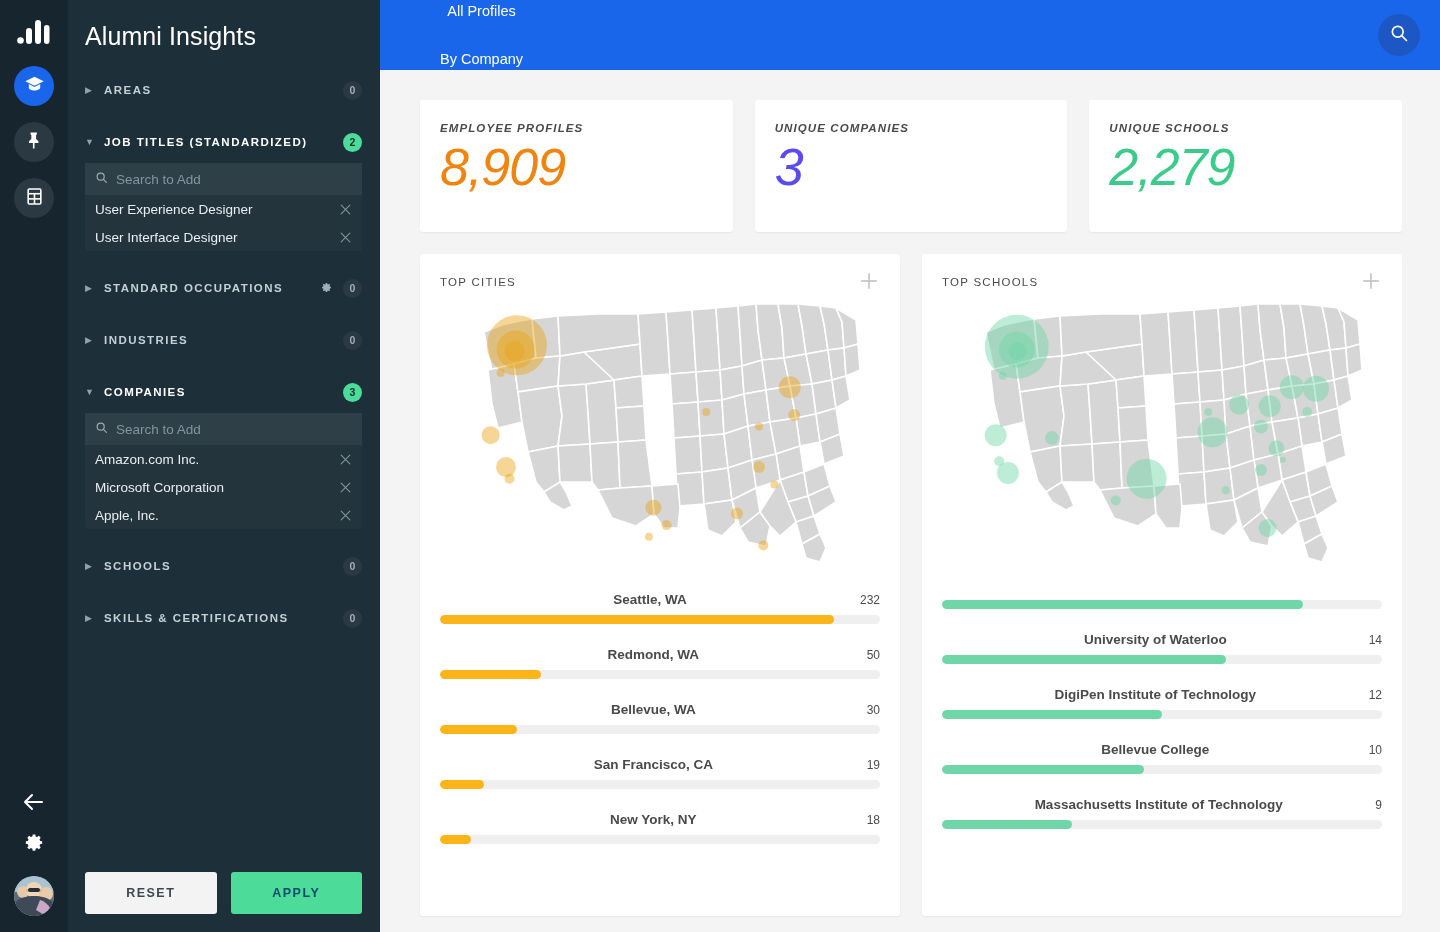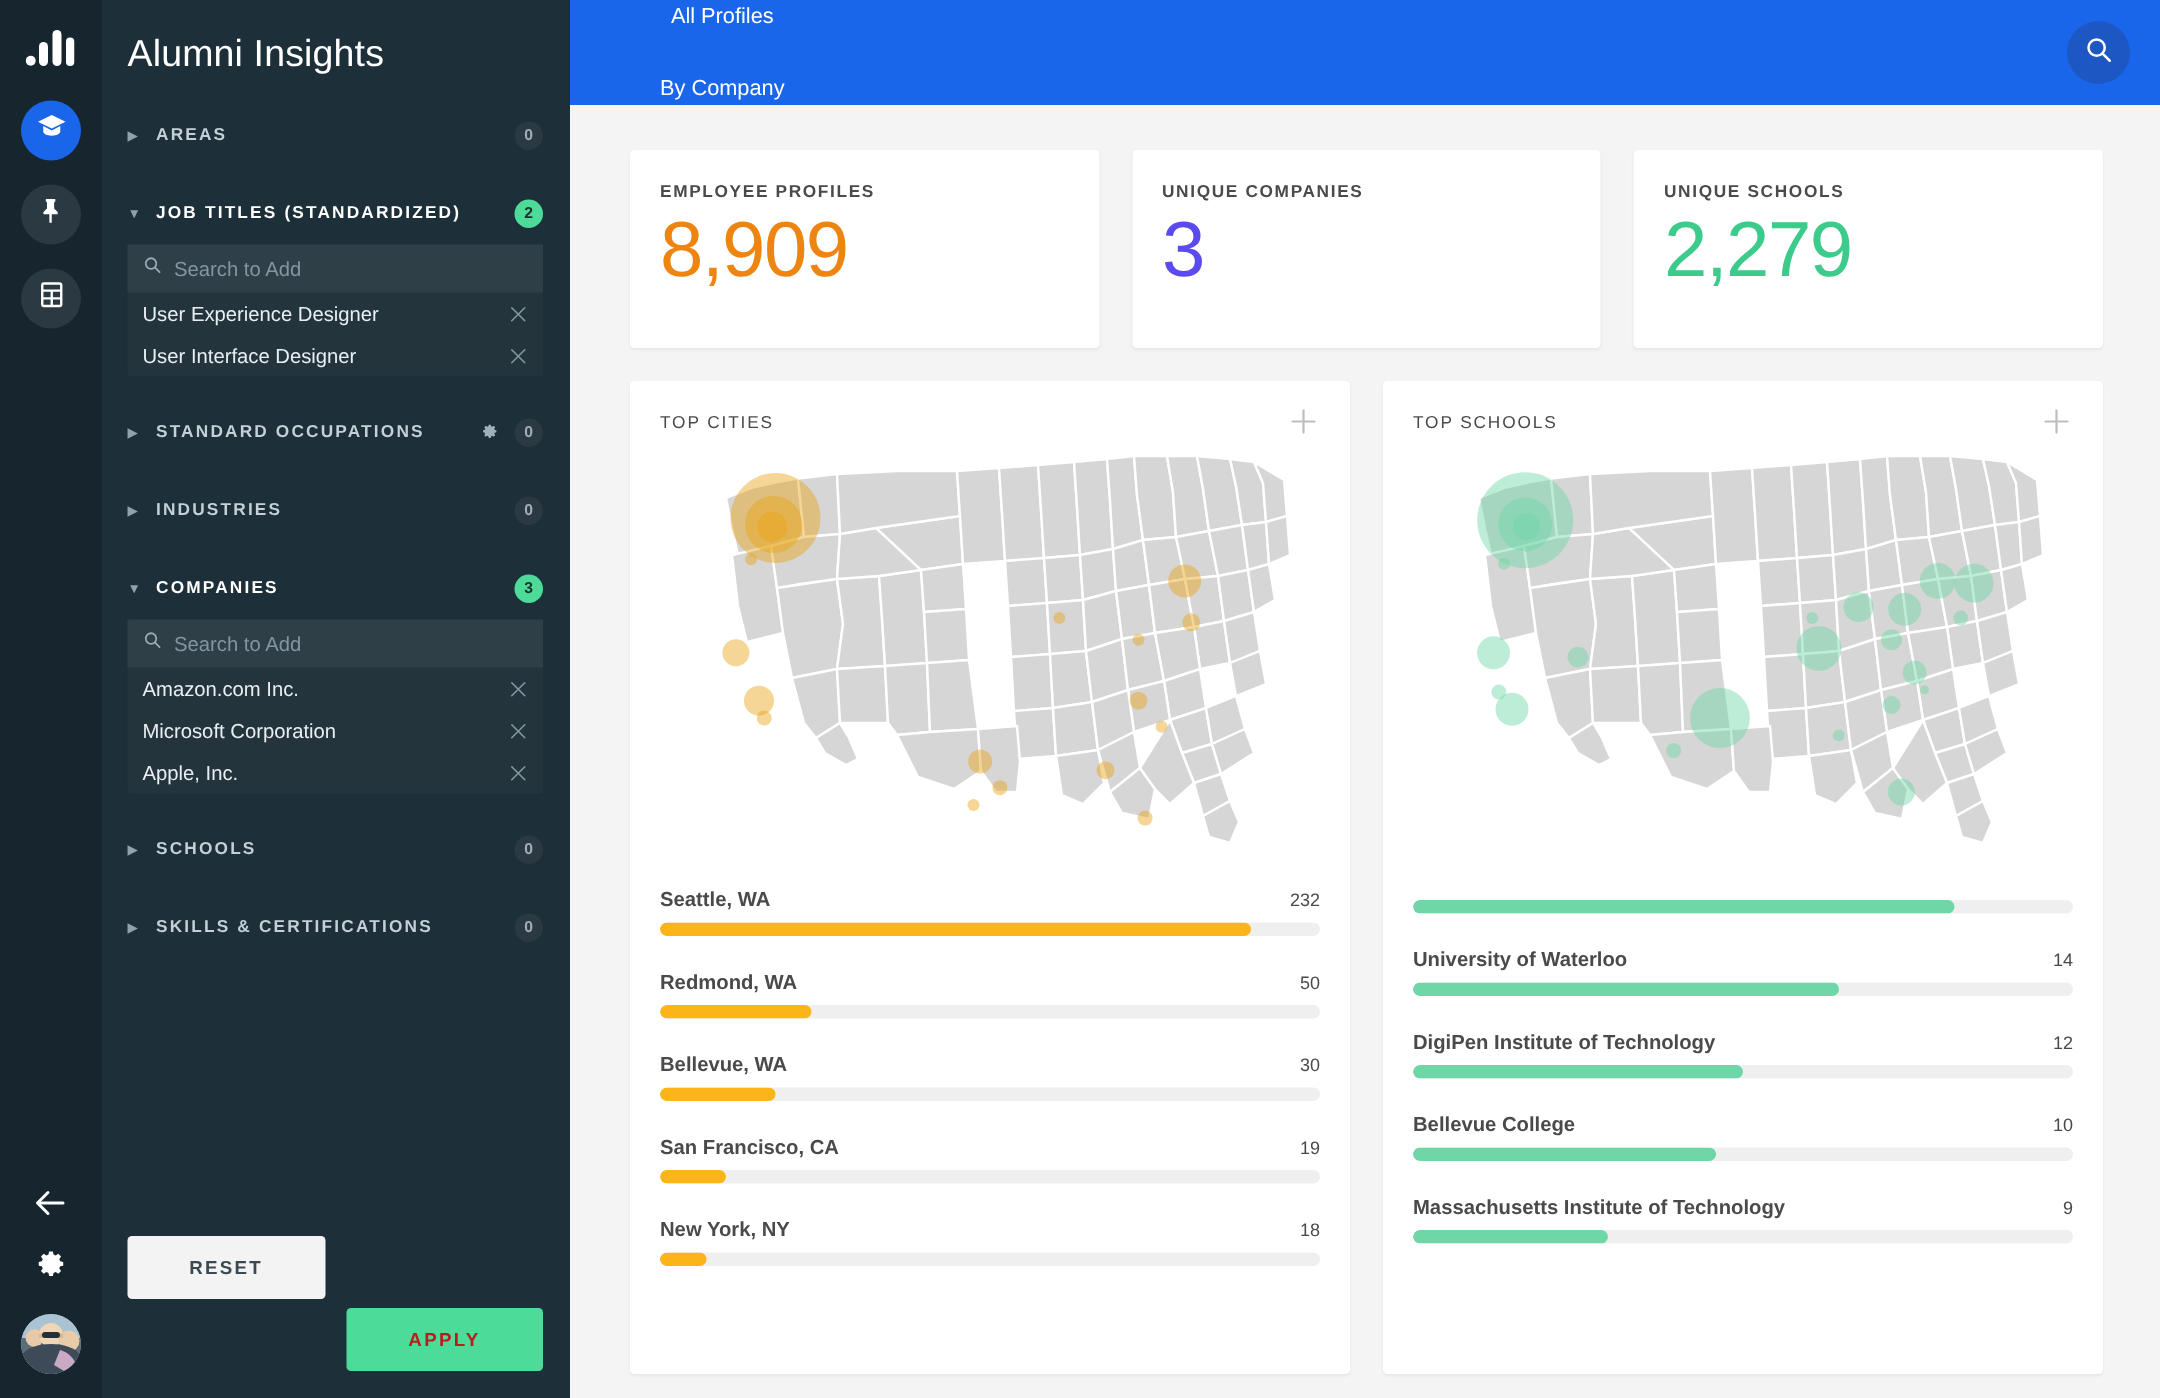--- a/index.html
+++ b/index.html
@@ -95,21 +95,21 @@
 
   .sidebar-actions {
     display: flex; gap: 14px; padding: 0 18px 18px 17px;
   }
   .btn {
     flex: 1; height: 42px; border-radius: 3px; border: 0;
     font-size: 12.5px; font-weight: 700; letter-spacing: 1.5px;
     cursor: pointer; font-family: "Liberation Sans", sans-serif;
   }
   .btn-reset { background: #f3f3f3; color: #3b4a52; }
-  .btn-apply { background: #4ddb9a; color: #b91c1c; margin-top: 48px; }
+  .btn-apply { background: #4ddb9a; color: #0c4a6e; }
 
   
   .main { flex: 1; height: 932px; display: flex; flex-direction: column; background: #f4f4f5; }
   .topbar {
     height: 70px; min-height: 70px; background: #1a66eb;
     display: flex; align-items: center; padding: 0 22px 0 40px;
   }
   .tab {
     color: #fff; font-size: 14.5px; padding: 10px 20px;
     border-radius: 20px; cursor: pointer; white-space: nowrap;
@@ -123,20 +123,21 @@
     cursor: pointer;
   }
 
   .content { flex: 1; padding: 30px 40px 0 40px; overflow: hidden; }
 
   .kpis { display: flex; gap: 22px; }
   .kpi {
     flex: 1; background: #fff; border-radius: 3px;
     padding: 22px 20px 35px 20px; min-height: 132px;
     box-shadow: 0 1px 2px rgba(0,0,0,.06);
+    font-style: italic;
   }
   .kpi-label {
     color: #4a4a4a; font-size: 11.5px; font-weight: 700;
     letter-spacing: 1.1px;
   }
   .kpi-value {
     font-size: 52px; font-weight: 400; margin-top: 6px;
     line-height: 1.05; letter-spacing: -1px;
   }
 
@@ -150,21 +151,21 @@
   .panel-head { display: flex; align-items: flex-start; }
   .panel-title {
     color: #4a4a4a; font-size: 11.5px; font-weight: 400;
     letter-spacing: 1.25px; flex: 1;
   }
   .panel-plus { color: #b9b9b9; cursor: pointer; display:flex; margin-top:-6px; }
   .map-wrap { height: 290px; display:flex; align-items:center; justify-content:center; margin-top: 4px;}
   .bars { margin-top: 6px; }
   .bar-row { margin-bottom: 23px; }
   .bar-top { display: flex; align-items: baseline; }
-  .bar-name { flex: 1; color: #4a4a4a; font-size: 13.5px; font-weight: 700; }
+  .bar-name { flex: 1; color: #4a4a4a; font-size: 13.5px; font-weight: 700; text-align: center; }
   .bar-val { color: #4a4a4a; font-size: 12px; }
   .track {
     height: 9px; border-radius: 5px; background: #efefef;
     margin-top: 8px; overflow: hidden;
   }
   .fill { height: 9px; border-radius: 5px; }
 </style>
 </head>
 <body>
 

